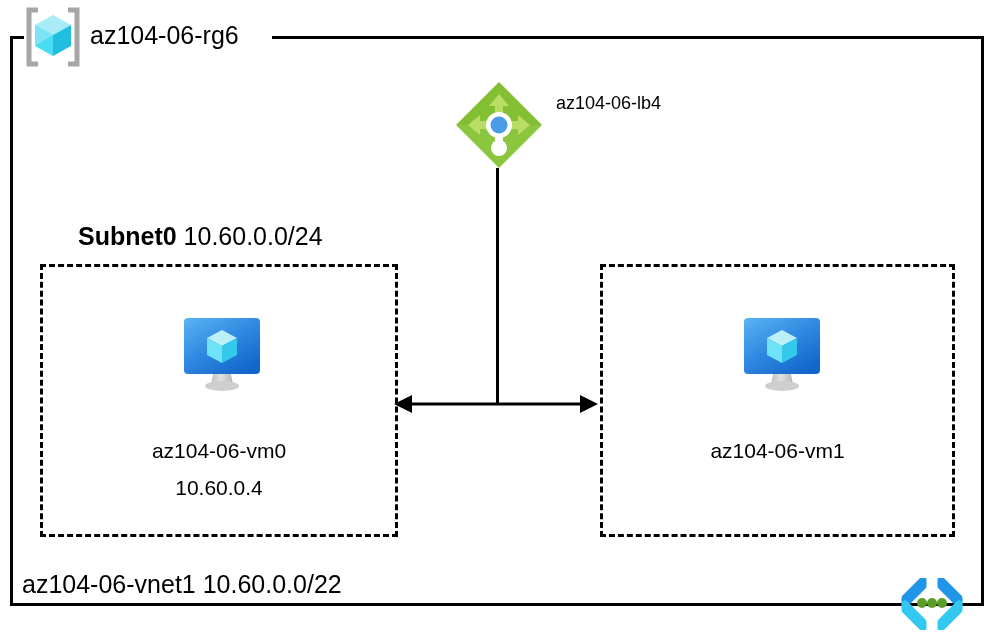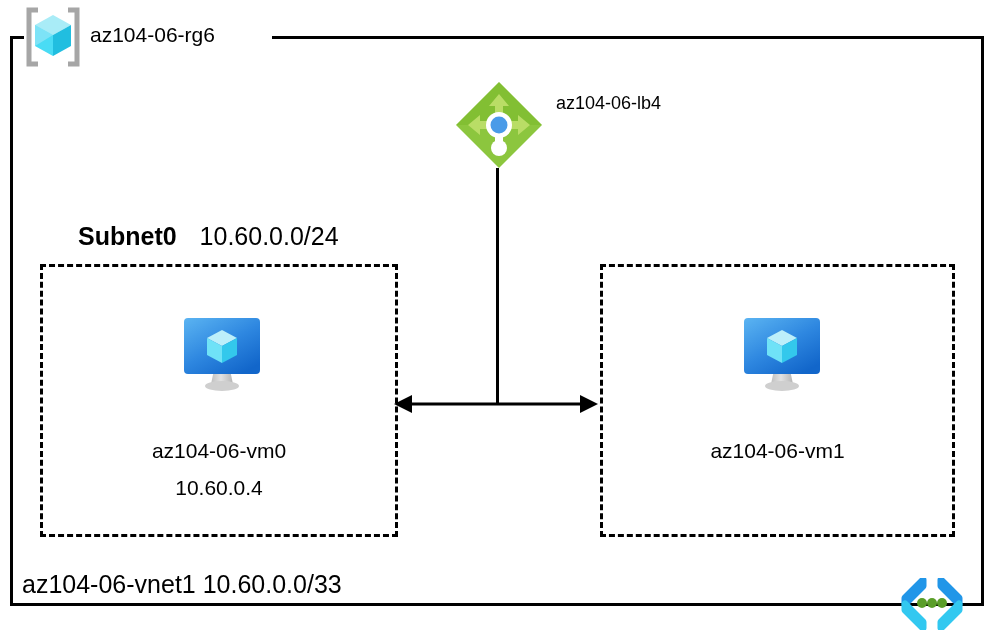--- a/index.html
+++ b/index.html
@@ -67,21 +67,21 @@
     position: absolute;
     left: 22px;
     top: 6px;
     width: 62px;
     height: 62px;
   }
   .rg-label {
     position: absolute;
     left: 90px;
     top: 18px;
-    font-size: 21px;
+    font-size: 25px;
     line-height: 34px;
     white-space: nowrap;
     color: #000000;
   }
 
   
   .lb-icon {
     position: absolute;
     left: 452px;
     top: 78px;
@@ -108,21 +108,21 @@
 
   
   .subnet-title {
     position: absolute;
     font-size: 25px;
     line-height: 32px;
     white-space: nowrap;
     color: #000000;
   }
   .subnet-title .name { font-weight: bold; margin-left: 20px; }
-  .subnet-title .cidr { font-weight: normal; margin-left: 16px; }
+  .subnet-title .cidr { font-weight: normal; }
   .subnet0-title { left: 58px;  top: 220px; }
   .subnet1-title { left: 620px; top: 220px; }
 
   
   .subnet-box {
     position: absolute;
     border: 3px dashed #000000;
     box-sizing: border-box;
     background: transparent;
   }
@@ -301,21 +301,21 @@
   </div>
 
   <div class="arrow-row">
     <svg viewBox="0 0 208 24" width="208" height="24">
       <line x1="14" y1="12" x2="194" y2="12" stroke="#000000" stroke-width="3"></line>
       <polygon points="2,12 20,3 20,21" fill="#000000"></polygon>
       <polygon points="206,12 188,3 188,21" fill="#000000"></polygon>
     </svg>
   </div>
 
-  <div class="vnet-label">az104-06-vnet1 10.60.0.0/33</div>
+  <div class="vnet-label">az104-06-vnet1 10.60.0.0/22</div>
 
   <div class="vnet-icon">
     <svg viewBox="0 0 78 52" width="78" height="52">
 
       <path d="M30 2 L12 20 L12 26 L30 8 Z" fill="#2196E8" stroke="#2196E8" stroke-width="7" stroke-linecap="square" stroke-linejoin="round"></path>
       <path d="M12 26 L12 32 L30 50 L30 44 Z" fill="#32C8F0" stroke="#32C8F0" stroke-width="7" stroke-linecap="square" stroke-linejoin="round"></path>
 
       <path d="M48 2 L66 20 L66 26 L48 8 Z" fill="#2196E8" stroke="#2196E8" stroke-width="7" stroke-linecap="square" stroke-linejoin="round"></path>
       <path d="M66 26 L66 32 L48 50 L48 44 Z" fill="#32C8F0" stroke="#32C8F0" stroke-width="7" stroke-linecap="square" stroke-linejoin="round"></path>
 

